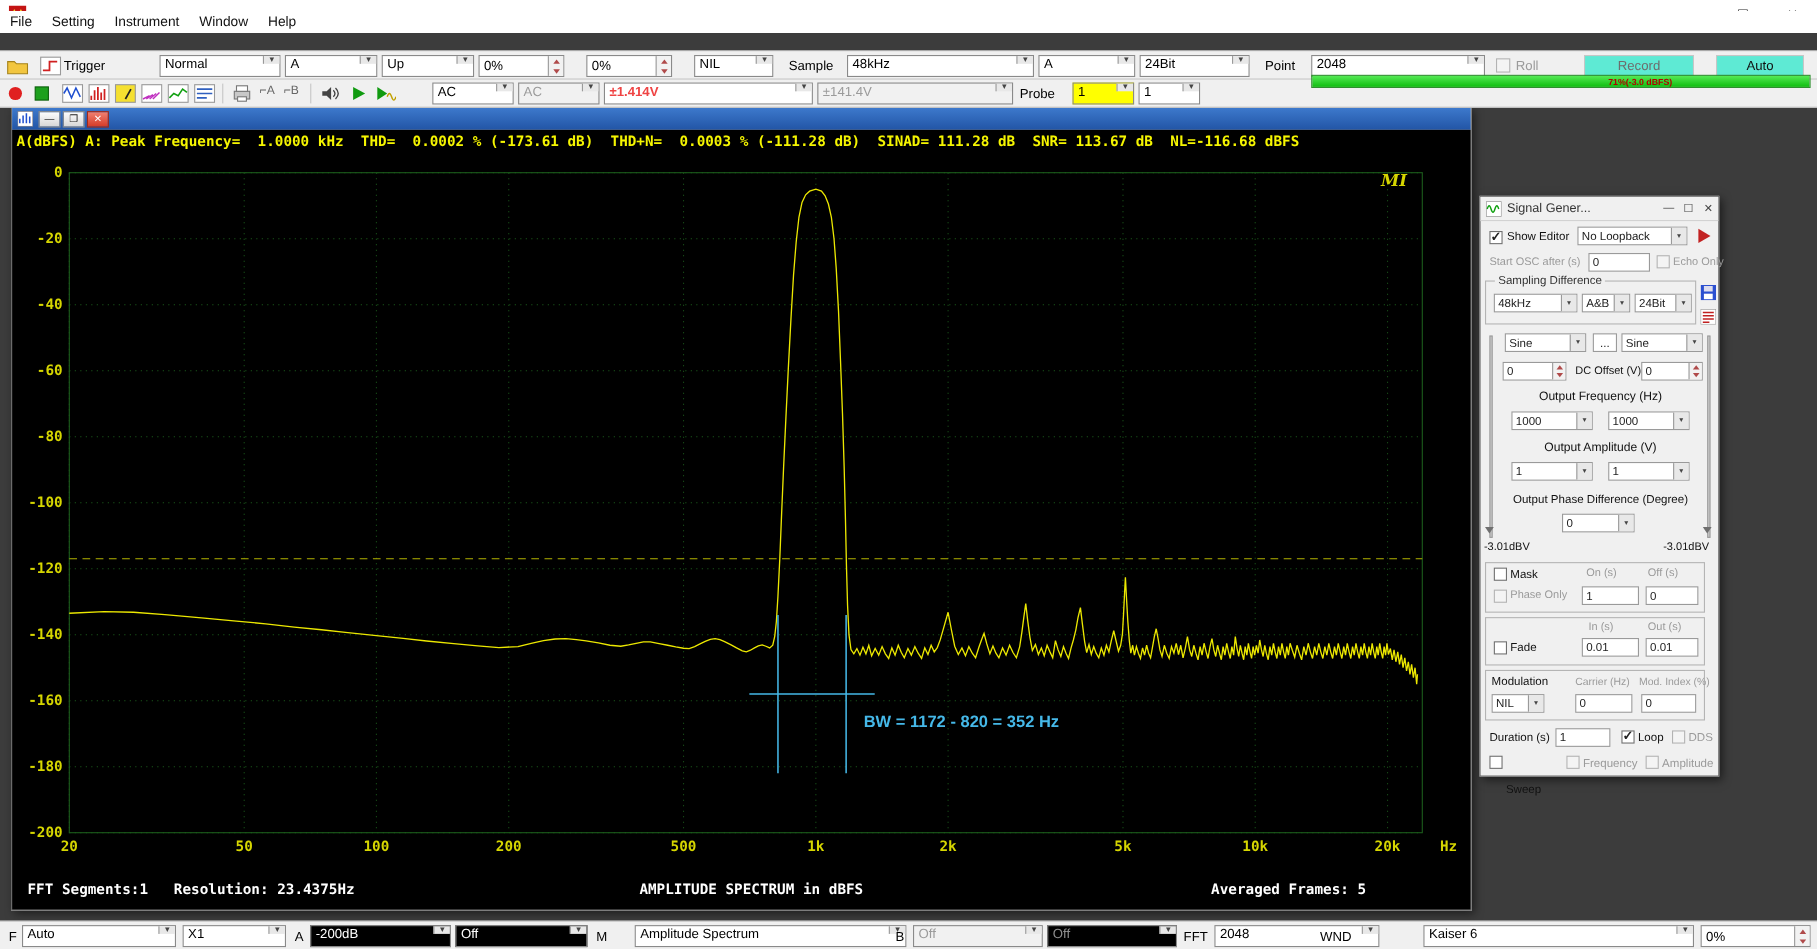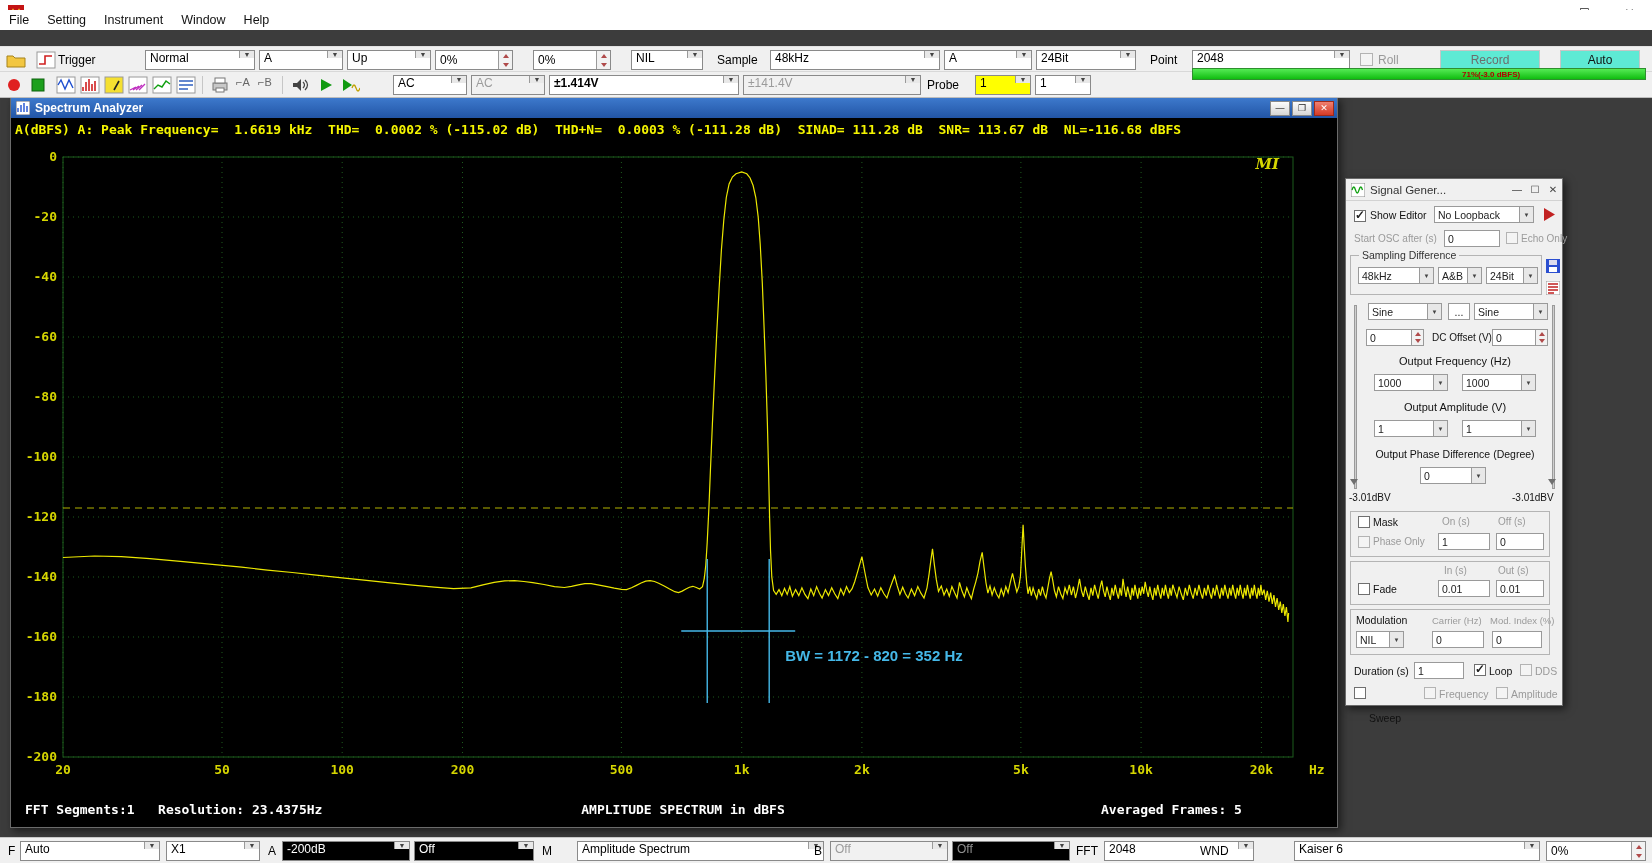--- a/index.html
+++ b/index.html
@@ -214,21 +214,21 @@
       </svg>
     <div class="cmb" style="left:393px;width:74px">
         <span class="v">AC</span>
         <span class="arw"></span>
       </div>
     <div class="cmb dis" style="left:471px;width:74px">
         <span class="v">AC</span>
         <span class="arw"></span>
       </div>
     <div class="cmb" style="left:549px;width:190px">
-        <span class="v" style="color:#000000;font-weight:bold">±1.414V</span>
+        <span class="v" style="color:#ef4444;font-weight:bold">±1.414V</span>
         <span class="arw"></span>
       </div>
     <div class="cmb dis" style="left:743px;width:178px">
         <span class="v">±141.4V</span>
         <span class="arw"></span>
       </div>
     <span class="tlabel" style="left:927px">Probe</span>
     <div class="cmb yel" style="left:975px;width:56px">
         <span class="v">1</span>
         <span class="arw"></span>
@@ -241,28 +241,27 @@
 
   <div class="meter"></div>
   <span class="meter-text">71%(-3.0 dBFS)</span>
 
   <div class="win" style="left:10px;top:97px;width:1328px;height:731px">
     <div class="wtitle">
       <svg class="wic" viewBox="0 0 14 14">
           <rect width="14" height="14" fill="#fff" stroke="#667"></rect>
           <path d="M2 11 v-4 M5 11 v-7 M8 11 v-9 M11 11 v-6" stroke="#2050d0" stroke-width="1.4"></path>
         </svg>
-      <span class="t">Spectrum Analyzer</span>
       <div class="wctl">
         <div class="wc">—</div>
         <div class="wc">❐</div>
         <div class="wc close">✕</div>
       </div>
     </div>
-    <div class="sa-status">A(dBFS) A: Peak Frequency=  1.6619 kHz  THD=  0.0002 % (-115.02 dB)  THD+N=  0.0003 % (-111.28 dB)  SINAD= 111.28 dB  SNR= 113.67 dB  NL=-116.68 dBFS</div>
+    <div class="sa-status">A(dBFS) A: Peak Frequency=  1.0000 kHz  THD=  0.0002 % (-173.61 dB)  THD+N=  0.0003 % (-111.28 dB)  SINAD= 111.28 dB  SNR= 113.67 dB  NL=-116.68 dBFS</div>
     <div class="sa-chart">
       <div id="chart-host" style="position:absolute;inset:0"><svg width="1326" height="687" viewBox="0 0 1326 687" xmlns="http://www.w3.org/2000/svg">
             <rect x="52" y="17" width="1230" height="600" fill="none" stroke="#1c5c1c"></rect>
             <line x1="52.0" y1="17" x2="52.0" y2="617" stroke="#1c5c1c" stroke-dasharray="1,4"></line>
             <text x="52.0" y="634" fill="#d6d600" font-size="13" font-weight="bold" text-anchor="middle" font-family="DejaVu Sans Mono, monospace">20</text>
             <line x1="211.0" y1="17" x2="211.0" y2="617" stroke="#1c5c1c" stroke-dasharray="1,4"></line>
             <text x="211.0" y="634" fill="#d6d600" font-size="13" font-weight="bold" text-anchor="middle" font-family="DejaVu Sans Mono, monospace">50</text>
             <line x1="331.2" y1="17" x2="331.2" y2="617" stroke="#1c5c1c" stroke-dasharray="1,4"></line>
             <text x="331.2" y="634" fill="#d6d600" font-size="13" font-weight="bold" text-anchor="middle" font-family="DejaVu Sans Mono, monospace">100</text>
             <line x1="451.5" y1="17" x2="451.5" y2="617" stroke="#1c5c1c" stroke-dasharray="1,4"></line>

